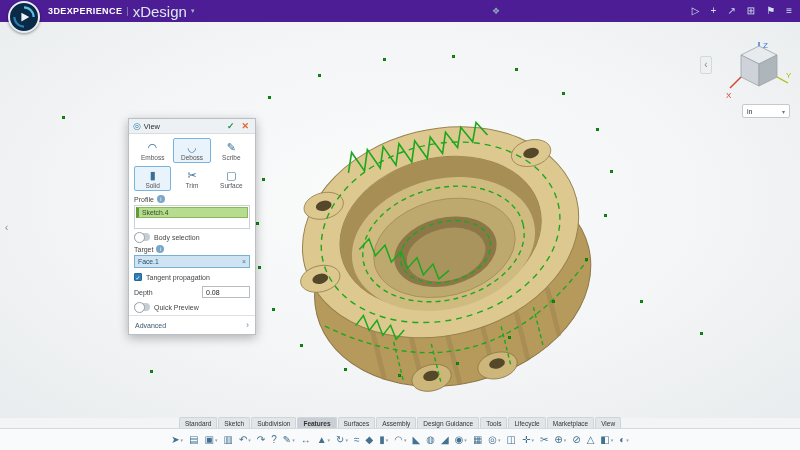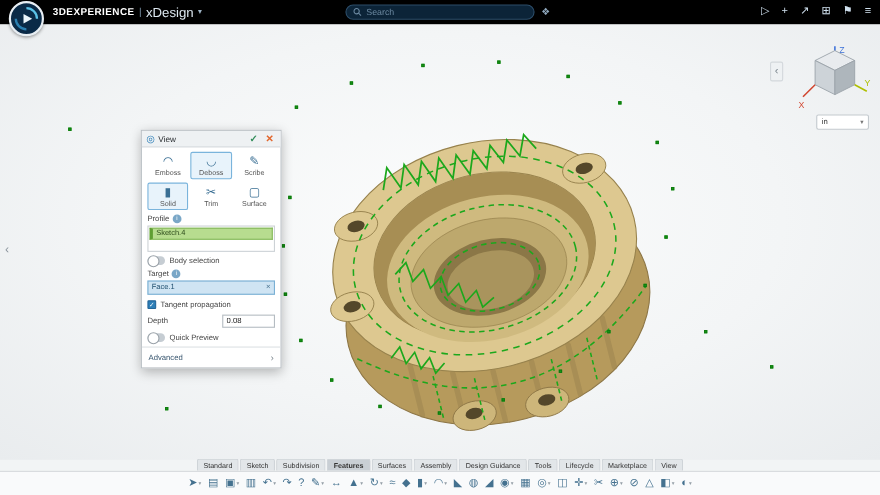--- a/index.html
+++ b/index.html
@@ -1,28 +1,28 @@
 <!DOCTYPE html>
 <html><head>
 <meta charset="utf-8">
 <style>
   * { margin:0; padding:0; box-sizing:border-box; }
   html,body { width:800px; height:450px; overflow:hidden; }
   body { font-family:"Liberation Sans","DejaVu Sans",sans-serif; background:#eceef0; }
   #stage { position:relative; width:800px; height:450px; background:#f2f4f5; overflow:hidden; }
 
   
-  .topbar { position:absolute; top:0; left:0; right:0; height:22px; background:#000000; z-index:20; }
+  .topbar { position:absolute; top:0; left:0; right:0; height:22px; background:#4c1d95; z-index:20; }
   .logo-badge { position:absolute; left:8px; top:1px; width:32px; height:32px; border-radius:50%;
      background:#0a2a47; border:2px solid #e8eef3; box-shadow:0 1px 3px rgba(0,0,0,.4); z-index:25; cursor:pointer; }
   .logo-badge svg { width:100%; height:100%; display:block; }
   .brand { position:absolute; left:48px; top:0; height:22px; display:flex; align-items:center; gap:4px; color:#fff; }
   .brand-name { font-size:9px; font-weight:bold; letter-spacing:.4px; }
   .brand-sep { font-size:9px; color:#7f98ad; }
-  .app-name { font-size:12px; color:#dce7ef; cursor:pointer; }
+  .app-name { font-size:15px; color:#dce7ef; cursor:pointer; }
   .brand .caret { font-size:7px; color:#9fb4c6; cursor:pointer; }
   .search { position:absolute; left:50%; top:4px; transform:translateX(-50%); width:172px; height:14px;
      background:#0c2438; border:1px solid #2c4d69; border-radius:8px; display:flex; align-items:center; padding:0 6px; }
   .search svg { width:8px; height:8px; flex:0 0 auto; }
   .search input { flex:1; background:transparent; border:none; outline:none; color:#cfdce6; font-size:8px; margin-left:4px; }
   .search input::placeholder { color:#6d8aa2; }
   .search-side { position:absolute; left:calc(50% + 92px); top:5px; color:#8fa8bd; font-size:9px; line-height:12px; cursor:pointer; }
   .right-icons { position:absolute; right:8px; top:0; height:22px; display:flex; align-items:center; gap:11px; }
   .tb-icon { background:none; border:none; color:#cfe0ee; font-size:10px; line-height:22px; cursor:pointer; padding:0; }
 
@@ -192,27 +192,20 @@
 
   <button class="edge-toggle">‹</button>
 
   <header class="topbar">
     <div class="brand">
       <span class="brand-name">3DEXPERIENCE</span>
       <span class="brand-sep">|</span>
       <span class="app-name">xDesign</span>
       <span class="caret">▾</span>
     </div>
-    <div class="search">
-      <svg viewBox="0 0 10 10">
-        <circle cx="4" cy="4" r="3" fill="none" stroke="#6d8aa2" stroke-width="1.2"></circle>
-        <line x1="6.2" y1="6.2" x2="9" y2="9" stroke="#6d8aa2" stroke-width="1.2"></line>
-      </svg>
-      <input type="text" placeholder="Search" style="">
-    </div>
     <span class="search-side">❖</span>
     <div class="right-icons">
 
     <button class="tb-icon">
           <span>▷</span>
         </button>
         <button class="tb-icon">
           <span>+</span>
         </button>
         <button class="tb-icon">

